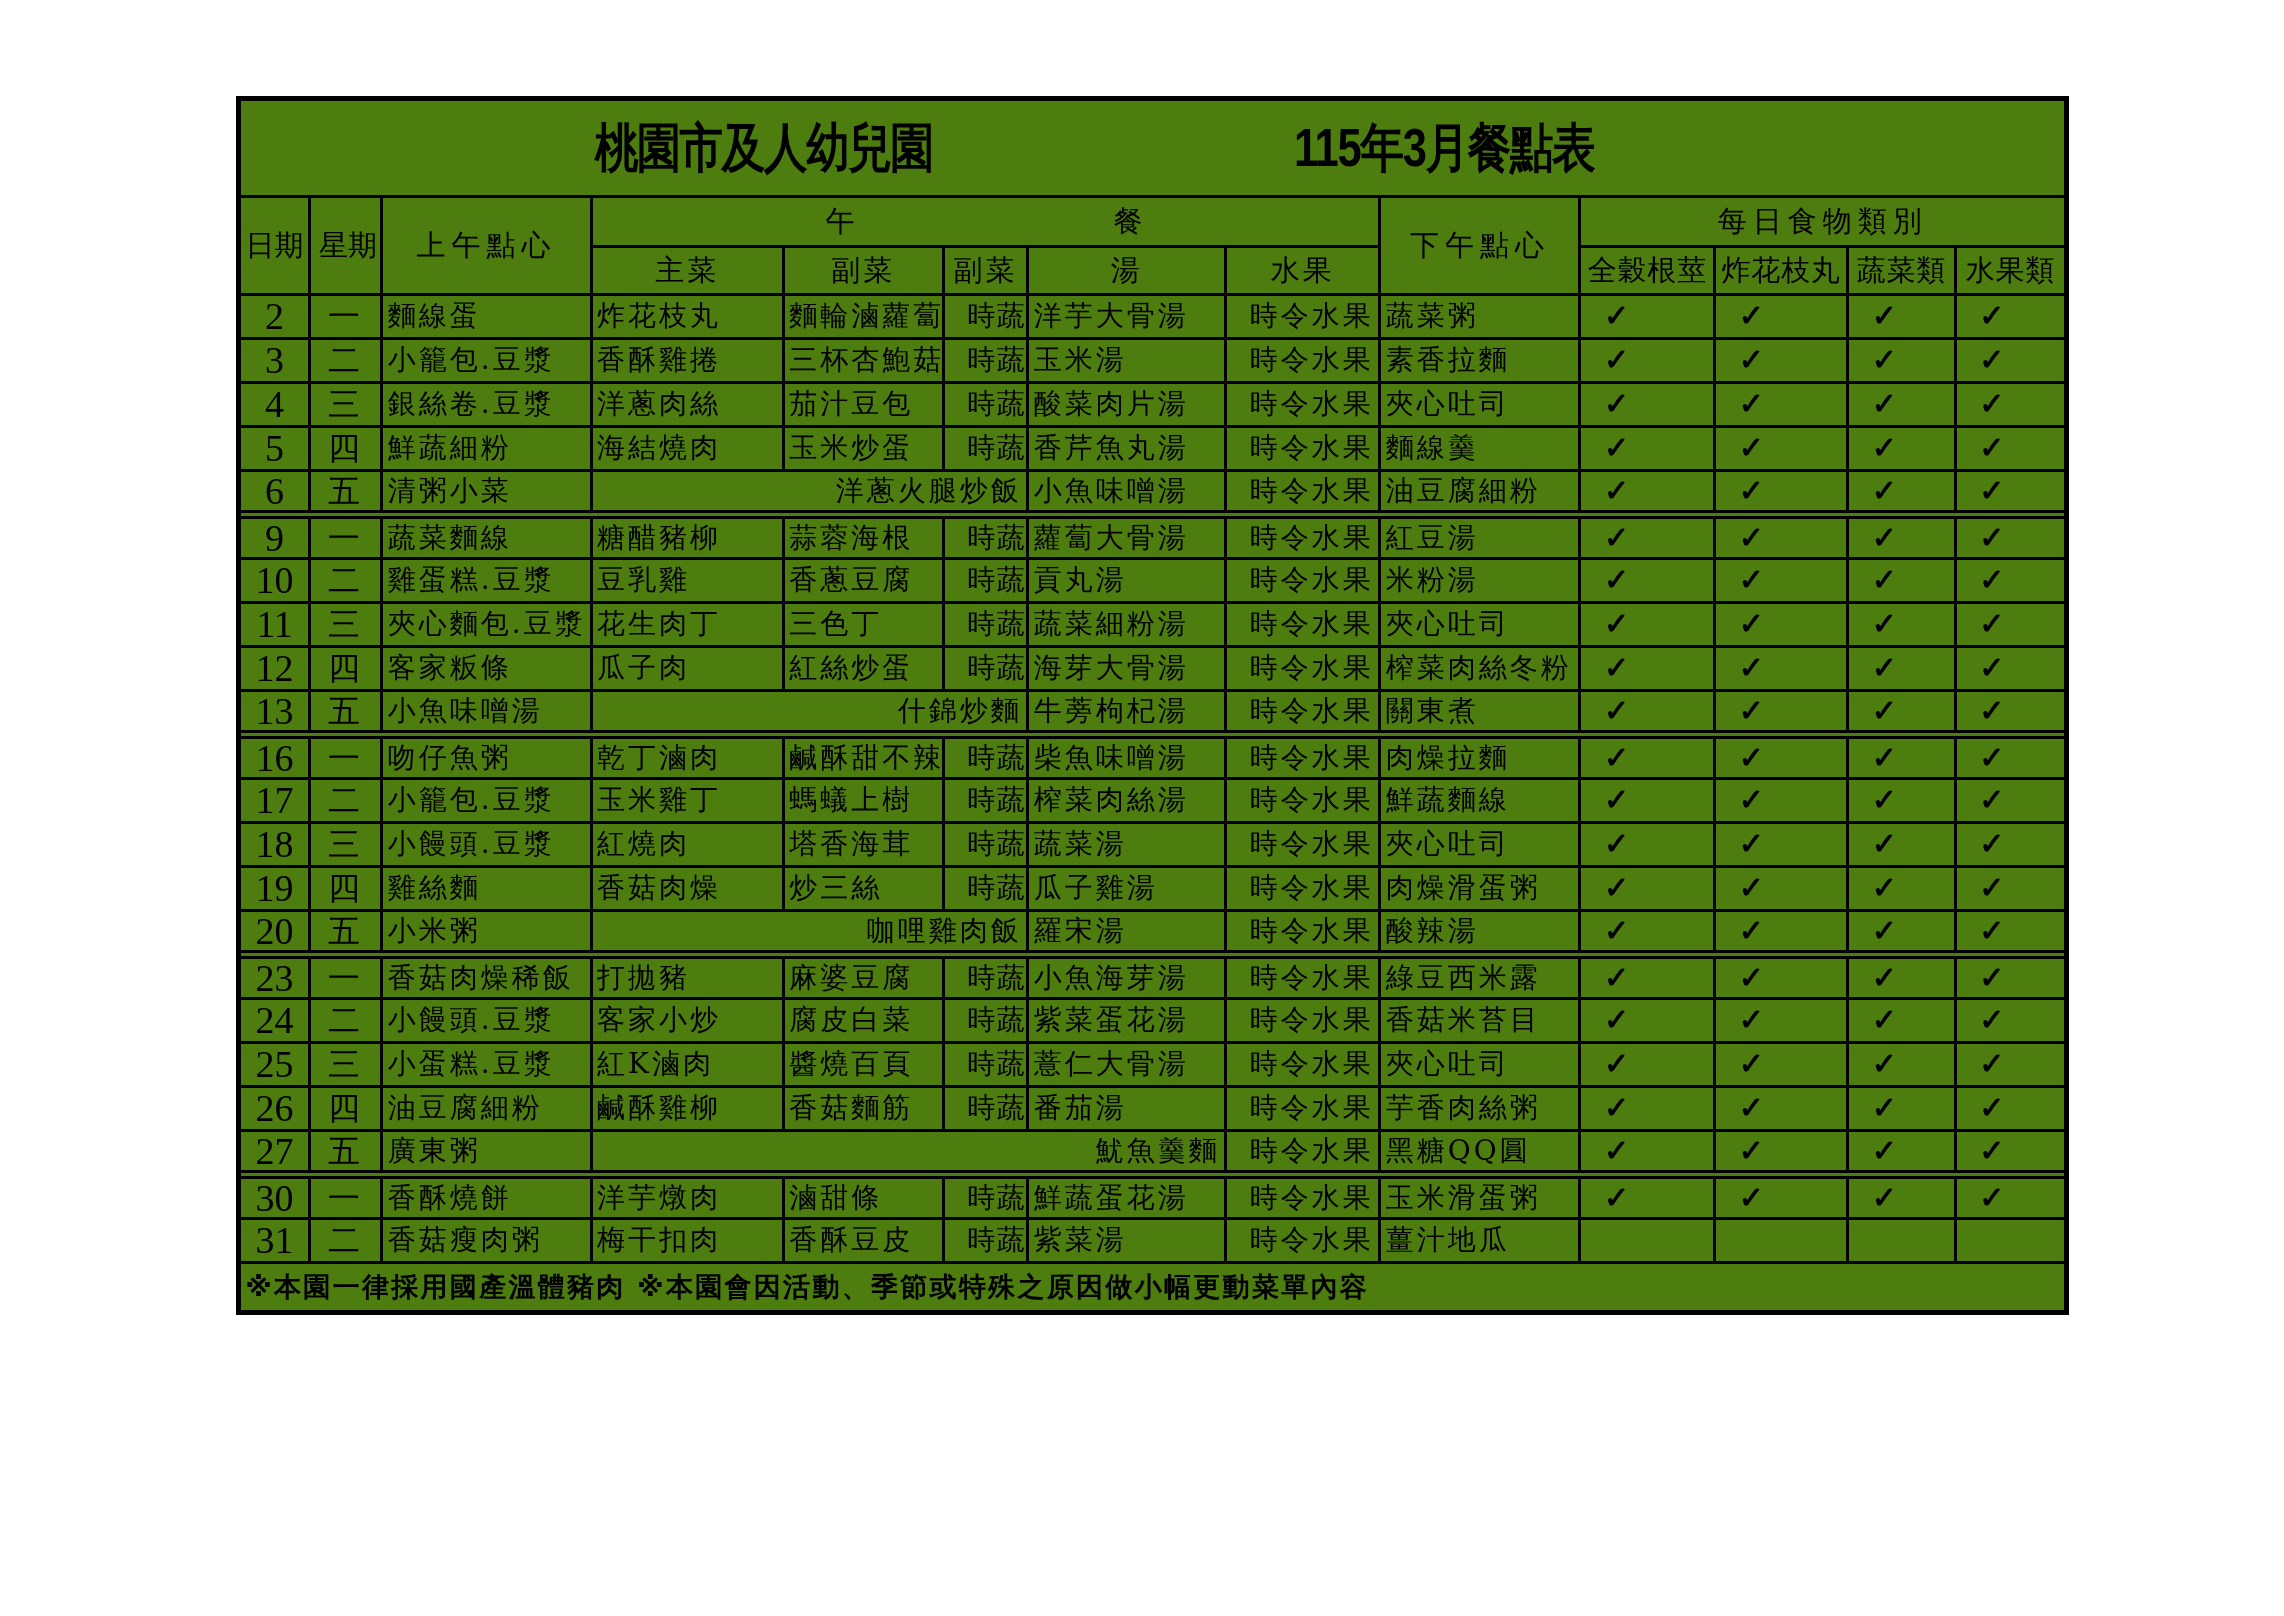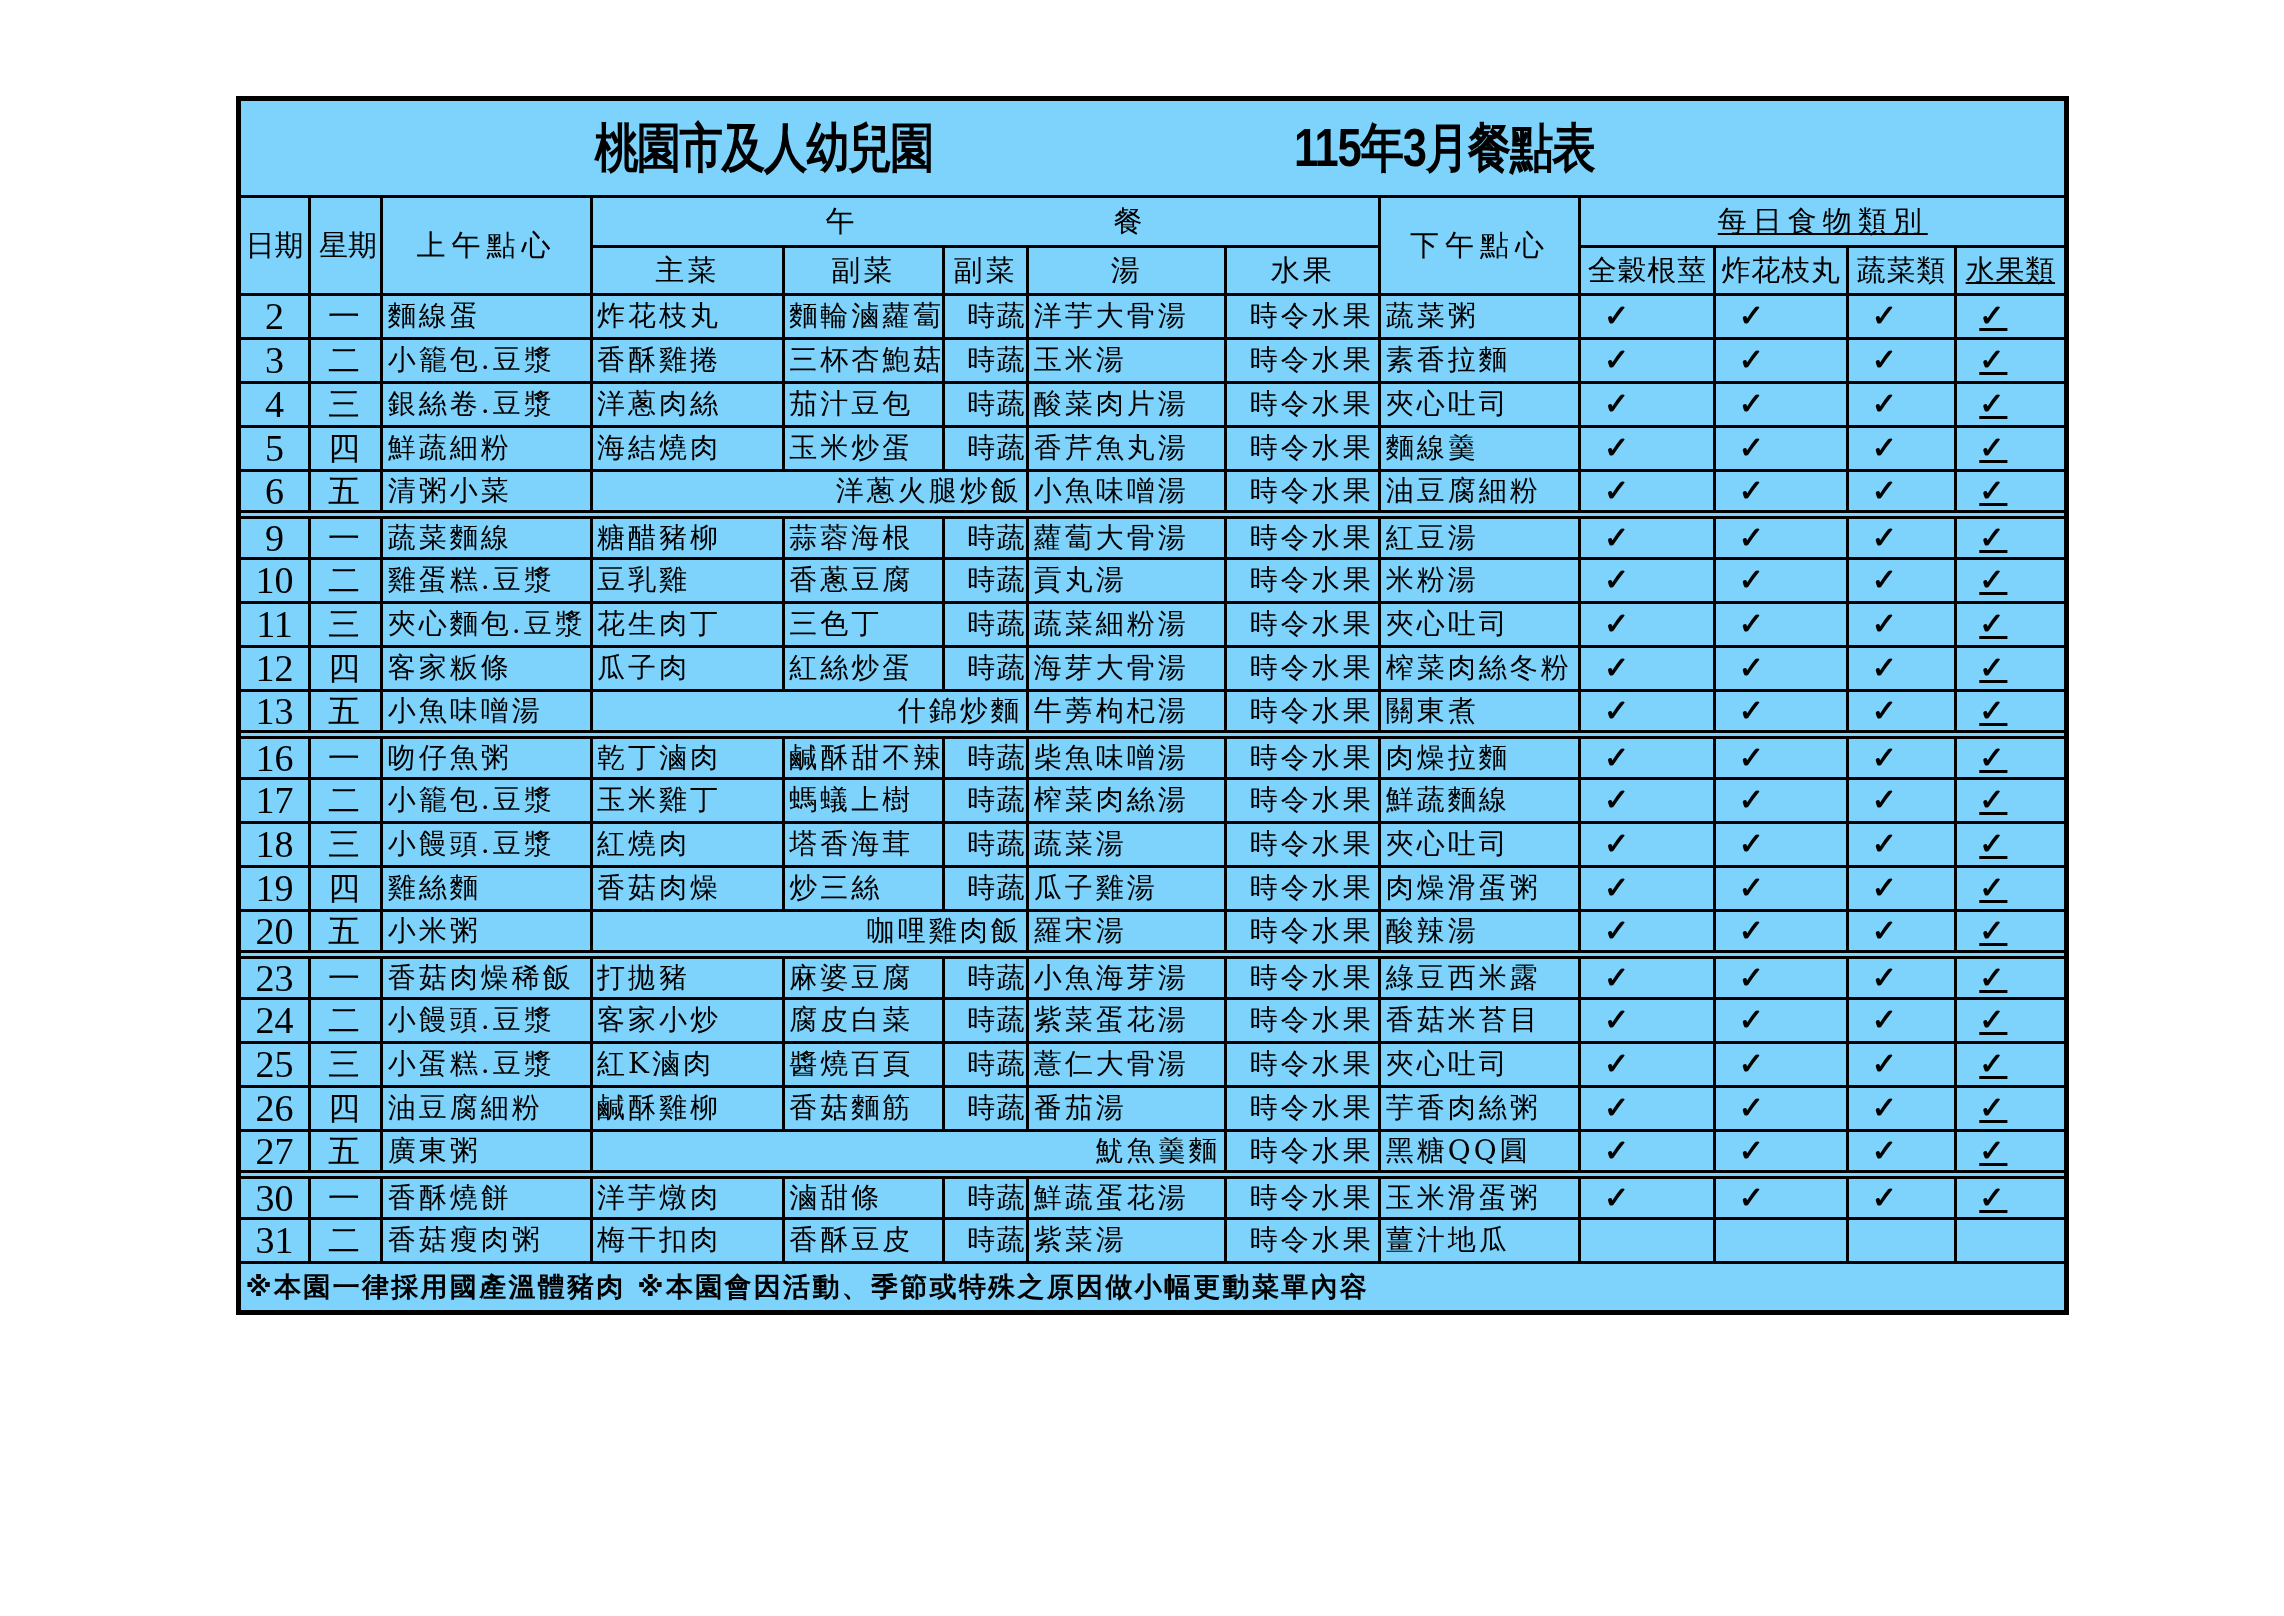--- a/index.html
+++ b/index.html
@@ -1,19 +1,19 @@
 <!DOCTYPE html>
 <html style="font-size:12px"><head>
 <meta charset="utf-8">
 <style>
   html, body { margin: 0; padding: 0; background: #ffffff; }
   body { width: 2284px; height: 1617px; position: relative; overflow: hidden; }
   .sheet {
     position: absolute; left: 236px; top: 96px; width: 1833px;
-    border: 5.3px solid #000; box-sizing: border-box; background: #7dd3fc;
+    border: 5.3px solid #000; box-sizing: border-box; background: #4d7c0f;
   }
   table { border-collapse: collapse; width: 100%; table-layout: fixed; }
   td {
     border: 3px solid #000; padding: 0 4.5px; height: 44px; box-sizing: border-box;
     font-family: "DejaVu Serif", "Liberation Serif", serif; font-size: 28px; color: #000;
     white-space: nowrap; overflow: hidden; letter-spacing: 3px; line-height: 1;
   }
   .title-cell { height: 95px; border-top: none; border-left: none; border-right: none; text-align: center; position: relative; }
   .title-main, .title-sub {
     font-family: "Liberation Sans", "DejaVu Sans", sans-serif; font-weight: bold;
@@ -25,21 +25,21 @@
   .c { text-align: right; }
   .num { text-align: center; font-family: "Liberation Serif", "DejaVu Serif", serif; font-size: 38px; letter-spacing: 0; }
   .wd { text-align: center; font-size: 32px; }
   .chk { text-align: left; padding-left: 22.6px; font-size: 30px; font-weight: bold; }
   .week-end td { border-bottom: 9px double #000; }
   .footer-cell {
     height: 48px; border-left: none; border-right: none; border-bottom: none;
     font-family: "DejaVu Sans", "Liberation Sans", sans-serif; font-weight: bold; font-size: 27px; letter-spacing: 2.3px; padding-left: 4.5px;
   }
   td.first { border-left: none; }
-  td.last { border-right: none; text-decoration: underline; }
+  td.last { border-right: none; }
 </style>
 </head>
 <body>
 
 <div class="sheet">
   <table>
     <colgroup>
       <col style="width:68px">
         <col style="width:72px">
         <col style="width:208px">

